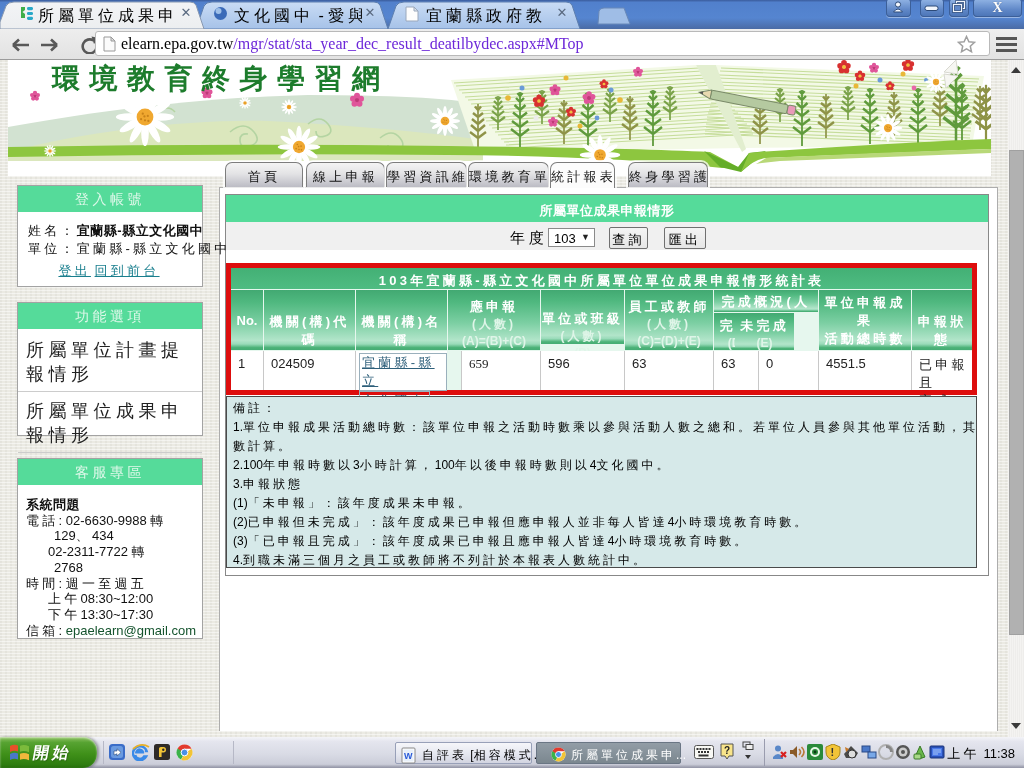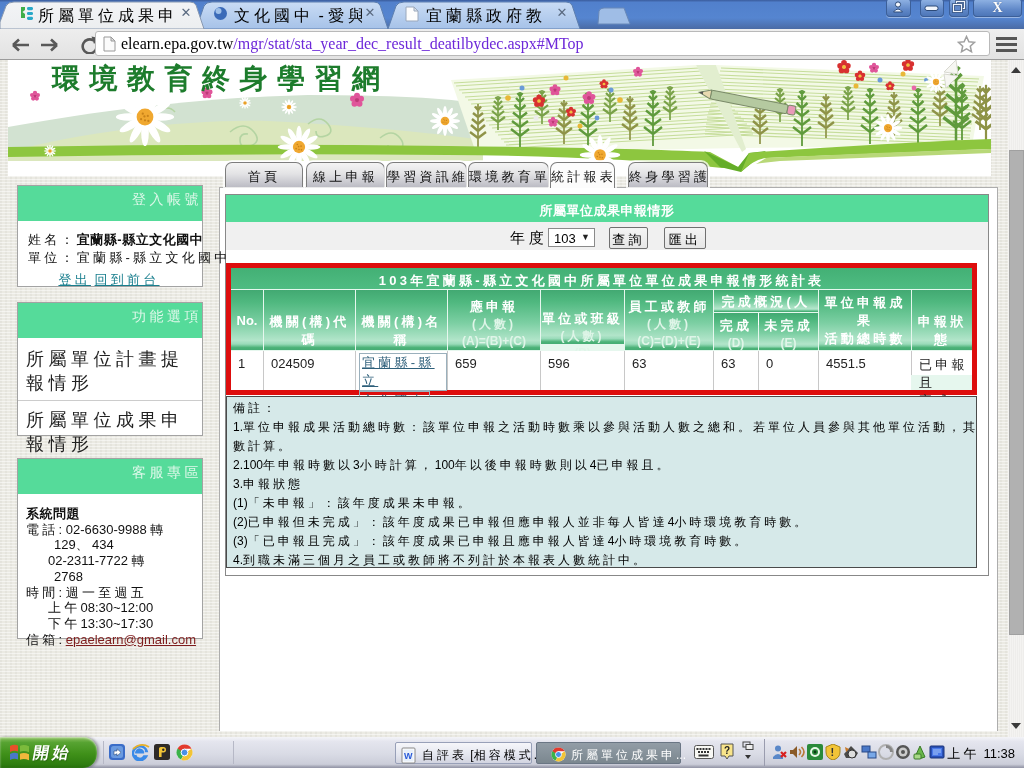--- a/index.html
+++ b/index.html
@@ -25,21 +25,21 @@
 #sthumb{left:1px;top:90px;width:15px;height:485px;background:#b1b1b1;border:1px solid #a0a0a0;}
 
 #banner{left:8px;top:60px;width:983px;height:116px;background:#fff;}
 
 .ptab{position:absolute;top:162px;height:25px;border:1px solid #7d7d7d;border-bottom:none;border-radius:7px 7px 0 0;
  background:linear-gradient(180deg,#f4f4f4,#e3e3e5 45%,#bcbcc4);box-shadow:0 0 0 2px rgba(255,255,255,.75);
  font-size:13px;color:#111;text-align:center;padding-top:5px;white-space:nowrap;overflow:hidden;}
 .ptab.act{background:#fcfcfc;height:26px;}
 
 .sbox{position:absolute;left:17px;width:186px;background:#fff;border:1px solid #a3a3a3;}
-.shead{height:35px;background:#55db9a;color:#dff8ea;font-size:14px;text-align:right;padding-top:5px;}
+.shead{height:26px;background:#55db9a;color:#dff8ea;font-size:14px;text-align:center;padding-top:5px;}
 
 #panel{left:219px;top:187px;width:779px;height:544px;background:#fff;border:1px solid #adadad;border-bottom:none;}
 #innerframe{left:225px;top:194px;width:764px;height:382px;border:1px solid #888;}
 #greenbar{left:226px;top:195px;width:762px;height:27px;background:#55db9a;color:#fff;font-size:13px;font-weight:bold;text-align:center;padding-top:7px;}
 #yearrow{left:226px;top:222px;width:762px;height:28px;background:#f0f0f0;}
 
 #rtable{left:226px;top:263px;width:751px;height:132px;border:5px solid #dd0d0d;background:#e6f7ee;}
 .hcell{position:absolute;background:linear-gradient(180deg,#42a972 0,#4fb87f 20%,#7ccfa3 55%,#b2e5ca 84%,#9adbba 90%,#4cb278 96%,#46ac74 100%);color:#fff;font-size:13px;text-align:center;font-weight:bold;}
 .hsub{color:#dff5e8;font-size:12px;}
 .dcell{position:absolute;background:#fff;color:#222;font-size:13px;padding:5px 0 0 7px;}
@@ -331,43 +331,43 @@
     <div class="hcell" style="left:0;top:0;width:741px;height:21px;background:linear-gradient(180deg,#43b075,#4fbc82);padding-top:4px;font-size:13px;"><span class="c">103年宜蘭縣-縣立文化國中所屬單位單位成果申報情形統計表</span></div>
 
     <div class="hcell" style="left:0;top:22px;width:32px;height:60px;padding-top:23px;">No.</div>
     <div class="hcell" style="left:125px;top:22px;width:91px;height:60px;padding-top:23px;"><span class="c">機關(構)名稱</span></div>
     <div class="hcell" style="left:33px;top:22px;width:91px;height:60px;padding-top:23px;"><span class="c">機關(構)代碼</span></div>
     <div class="hcell" style="left:217px;top:22px;width:92px;height:60px;padding-top:8px;"><span class="c">應申報</span><br><span class="hsub c">(人數)</span><br><span class="hsub">(A)=(B)+(C)</span></div>
     <div class="hcell" style="left:310px;top:22px;width:83px;height:54px;padding-top:20px;"><span class="c">單位或班級</span><br><span class="hsub c">(人數)</span><br><span class="hsub">(B)</span></div>
     <div class="hcell" style="left:394px;top:22px;width:88px;height:60px;padding-top:8px;"><span class="c">員工或教師</span><br><span class="hsub c">(人數)</span><br><span class="hsub">(C)=(D)+(E)</span></div>
     <div class="hcell" style="left:483px;top:22px;width:104px;height:22px;padding-top:3px;"><span class="c">完成概況(人數)</span></div>
     <div class="hcell" style="left:483px;top:45px;width:44px;height:37px;padding-top:4px;"><span class="c">完成</span><br><span class="hsub">(D)</span></div>
-    <div class="hcell" style="left:528px;top:45px;width:59px;height:37px;padding-top:4px;"><span class="c">未完成</span><br><span class="hsub">(E)</span></div>
+    <div class="hcell" style="left:504px;top:45px;width:59px;height:37px;padding-top:4px;"><span class="c">未完成</span><br><span class="hsub">(E)</span></div>
     <div class="hcell" style="left:588px;top:22px;width:92px;height:60px;padding-top:4px;"><span class="c">單位申報成果</span><br><span class="c">活動總時數</span><br><span class="hsub">(人*hr)</span></div>
     <div class="hcell" style="left:681px;top:22px;width:60px;height:60px;padding-top:23px;"><span class="c">申報狀態</span></div>
 
     <div class="dcell" style="left:0;top:83px;width:32px;height:39px;">1</div>
     <div class="dcell" style="left:32px;top:83px;width:92px;height:39px;border-left:1px solid #c8c8c8;">024509</div>
     <div class="dcell" style="left:124px;top:83px;width:92px;height:39px;border-left:1px solid #c8c8c8;padding:2px 0 0 3px;">
       <div style="border:1px solid #9ab0bc;display:inline-block;padding:0 2px;color:#2e5f7a;text-decoration:underline;"><span class="c">宜蘭縣-縣立</span></div>
       <div style="border:1px solid #9ab0bc;display:inline-block;padding:0 2px;color:#2e5f7a;text-decoration:underline;"><span class="c">文化國中</span></div>
     </div>
-    <div class="dcell" style="left:216px;top:83px;width:93px;height:39px;border-left:1px solid #c8c8c8;">659</div>
+    <div class="dcell" style="left:230px;top:83px;width:93px;height:39px;border-left:1px solid #c8c8c8;font-family:Liberation Serif, serif;">659</div>
     <div class="dcell" style="left:309px;top:83px;width:84px;height:39px;border-left:1px solid #c8c8c8;">596</div>
     <div class="dcell" style="left:393px;top:83px;width:89px;height:39px;border-left:1px solid #c8c8c8;">63</div>
     <div class="dcell" style="left:482px;top:83px;width:45px;height:39px;border-left:1px solid #c8c8c8;">63</div>
     <div class="dcell" style="left:527px;top:83px;width:60px;height:39px;border-left:1px solid #c8c8c8;">0</div>
     <div class="dcell" style="left:587px;top:83px;width:93px;height:39px;border-left:1px solid #c8c8c8;">4551.5</div>
-    <div class="dcell" style="left:680px;top:83px;width:61px;height:24px;border-left:1px solid #c8c8c8;line-height:18px;"><span class="c">已申報且</span><br><span class="c">完成</span></div>
+    <div class="dcell" style="left:680px;top:83px;width:61px;height:39px;border-left:1px solid #c8c8c8;line-height:18px;"><span class="c">已申報且</span><br><span class="c">完成</span></div>
   </div>
   <div id="notes" class="ab">
     <div><span class="c">備註：</span></div>
     <div>1.<span class="c">單位申報成果活動總時數：該單位申報之活動時數乘以參與活動人數之總和。若單位人員參與其他單位活動，其時數將不影響此項目之時</span></div>
     <div><span class="c">數計算。</span></div>
-    <div>2.100<span class="c">年申報時數以</span>3<span class="c">小時計算，</span>100<span class="c">年以後申報時數則以</span>4<span class="c">已申報且。</span></div>
+    <div>2.100<span class="c">年申報時數以</span>3<span class="c">小時計算，</span>100<span class="c">年以後申報時數則以</span>4<span class="c">文化國中。</span></div>
     <div>3.<span class="c">申報狀態</span></div>
     <div>(1)<span class="c">「未申報」：該年度成果未申報。</span></div>
     <div>(2)<span class="c">已申報但未完成」：該年度成果已申報但應申報人並非每人皆達</span>4<span class="c">小時環境教育時數。</span></div>
     <div>(3)<span class="c">「已申報且完成」：該年度成果已申報且應申報人皆達</span>4<span class="c">小時環境教育時數。</span></div>
     <div>4.<span class="c">到職未滿三個月之員工或教師將不列計於本報表人數統計中。</span></div>
   </div>
 
   <div class="sbox" style="top:185px;height:102px;">
     <div class="shead"><span class="c">登入帳號</span></div>
     <div style="font-size:13px;padding:10px 0 0 10px;line-height:18px;color:#111;">
@@ -387,21 +387,21 @@
     <div class="shead"><span class="c">客服專區</span></div>
     <div style="font-size:13px;color:#111;padding:12px 0 0 8px;line-height:15.7px;white-space:nowrap;">
       <div style="font-weight:bold;"><span class="cb">系統問題</span></div>
       <div><span class="c">電話</span>: 02-6630-9988 <span class="c">轉</span></div>
       <div style="padding-left:28px;">129<span class="c">、</span>434</div>
       <div style="padding-left:22px;">02-2311-7722 <span class="c">轉</span></div>
       <div style="padding-left:28px;">2768</div>
       <div><span class="c">時間</span>: <span class="c">週一至週五</span></div>
       <div style="padding-left:22px;"><span class="c">上午</span>08:30~12:00</div>
       <div style="padding-left:22px;"><span class="c">下午</span>13:30~17:30</div>
-      <div><span class="c">信箱</span>: <a style="color:#7f1d1d;text-decoration:underline;">epaelearn@gmail.com</a></div>
+      <div><span class="c">信箱</span>: <a style="color:#14532d;">epaelearn@gmail.com</a></div>
     </div>
   </div>
 
   <div class="ptab" style="left:225px;width:78px;"><span class="c">首頁</span></div>
   <div class="ptab" style="left:306px;width:79px;"><span class="c">線上申報</span></div>
   <div class="ptab" style="left:386px;width:81px;"><span class="c">學習資訊維護</span></div>
   <div class="ptab" style="left:468px;width:81px;"><span class="c">環境教育單位</span></div>
   <div class="ptab act" style="left:550px;width:65px;"><span class="c">統計報表</span></div>
   <div class="ptab" style="left:628px;width:80px;"><span class="c">終身學習護照</span></div>
 

